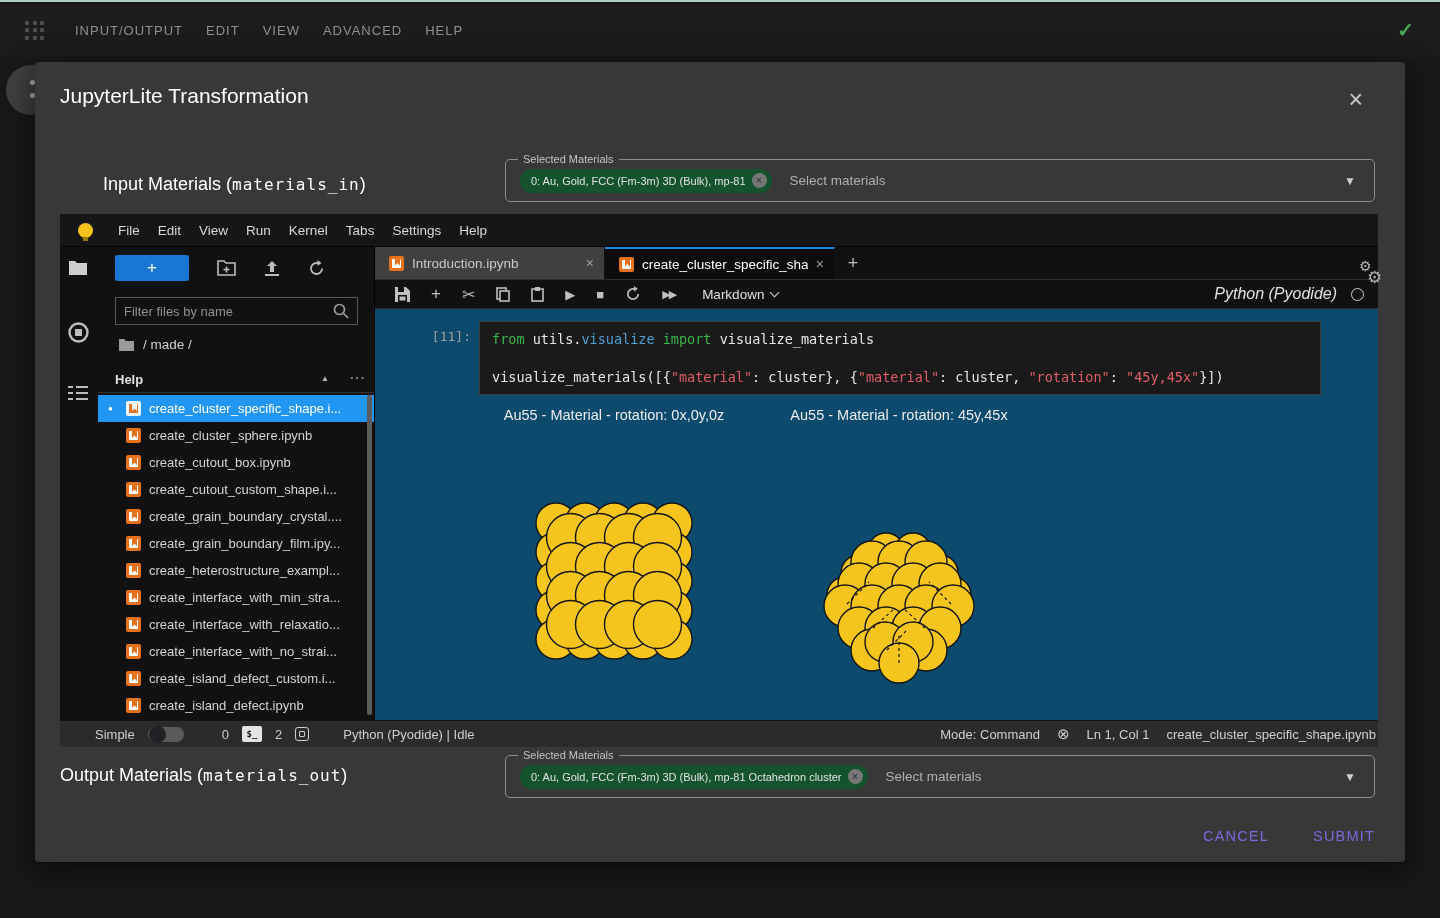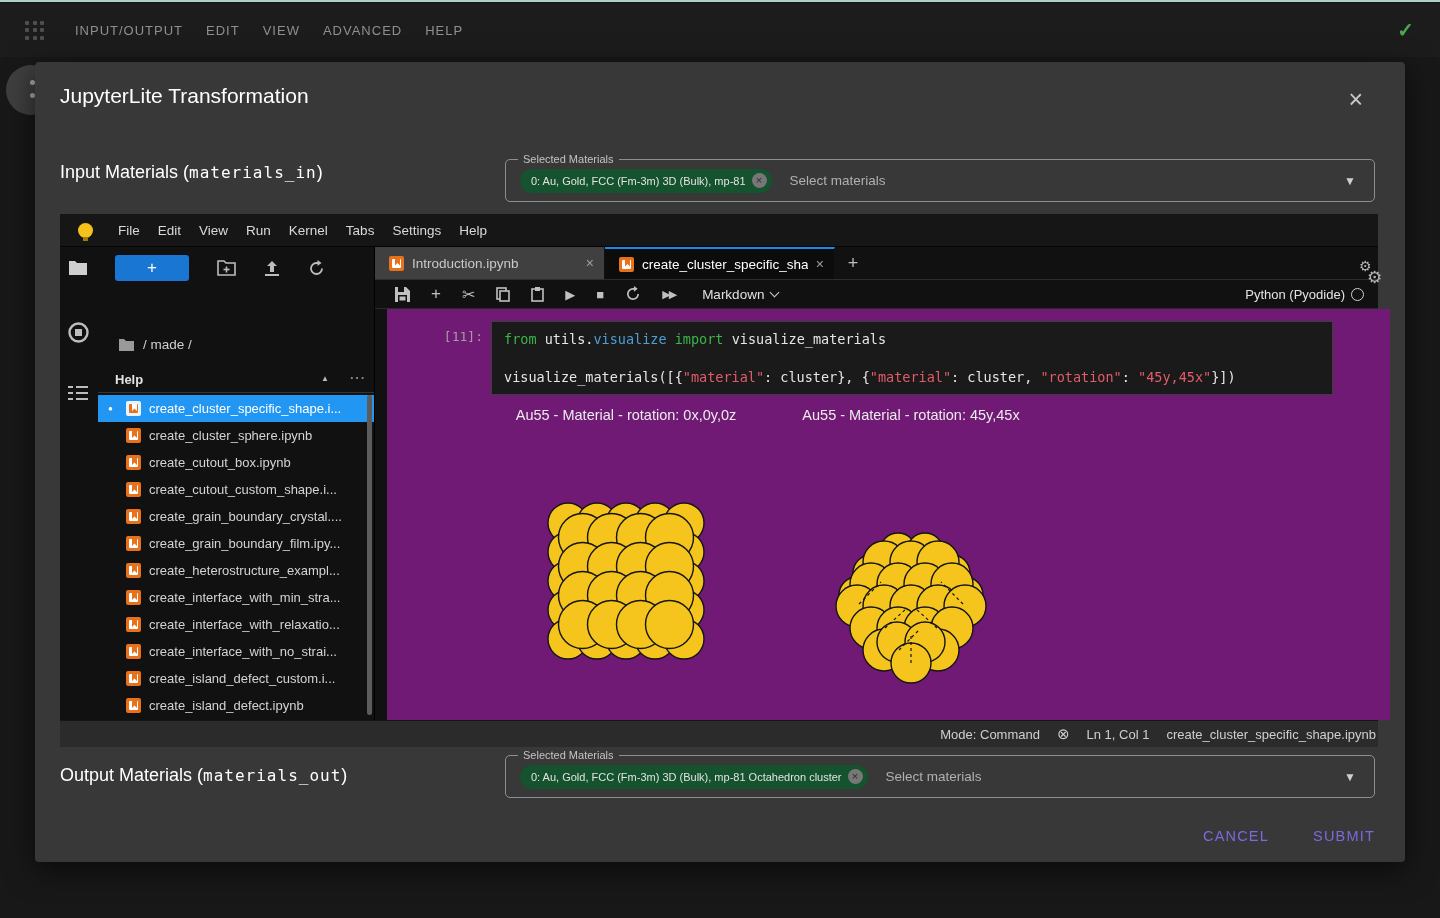--- a/index.html
+++ b/index.html
@@ -19,21 +19,21 @@
   .fab i{position:absolute;left:24px;width:5px;height:5px;border-radius:50%;background:#a8a8a8;}
   .fab i:nth-child(1){top:15px}.fab i:nth-child(2){top:28px}
 
   
   .dialog{position:absolute;left:35px;top:60px;width:1370px;height:800px;background:#383838;border-radius:4px;z-index:2;box-shadow:0 8px 30px rgba(0,0,0,.6);}
   .dialog-title{position:absolute;left:25px;top:22px;color:#fff;font-size:21px;font-weight:400;}
   .dialog-close{position:absolute;right:42px;top:26px;color:#c9c9c9;font-size:25px;line-height:22px;cursor:pointer;}
 
   .mat-label{position:absolute;left:25px;color:#fff;font-size:18px;}
   .mat-label code{font-family:"DejaVu Sans Mono", monospace;font-size:16px;letter-spacing:1px;}
-  .mat-label.in{top:100px;} .mat-label.out{top:703px;}
+  .mat-label.in{top:112px;margin-left:43px;} .mat-label.out{top:703px;}
 
   .mat-field{position:absolute;left:470px;width:870px;height:43px;border:1px solid #8e8e8e;border-radius:5px;display:flex;align-items:center;padding:0 14px;cursor:pointer;}
   .mat-field.in{top:97px;} .mat-field.out{top:693px;}
   .mat-field legend{position:absolute;left:12px;top:-7px;background:#383838;padding:0 5px;color:#c3c3c3;font-size:11px;}
   .chip{display:inline-flex;align-items:center;gap:6px;background:#14532d;border-radius:12px;height:24px;padding:0 5px 0 11px;color:#e2e2e2;font-size:11px;white-space:nowrap;}
   .chip-x{width:15px;height:15px;border-radius:50%;background:#777;color:#2a2a2a;font-size:11px;line-height:15px;text-align:center;cursor:pointer;}
   .mat-ph{color:#b0b0b0;font-size:13.5px;margin-left:18px;flex:1;}
   .mat-caret{color:#cfcfcf;font-size:12px;margin-right:4px;}
 
   
@@ -75,24 +75,24 @@
   .docpanel{position:absolute;left:315px;top:33px;right:0;bottom:27px;background:#111;}
   .tabbar{position:absolute;left:0;top:0;width:100%;height:33px;background:#111;border-bottom:1px solid #2d2d2d;display:flex;}
   .jtab{display:flex;align-items:center;gap:8px;width:230px;padding:0 10px 0 14px;background:#404040;border-right:1px solid #111;color:#c9c9c9;font-size:13.5px;cursor:pointer;position:relative;white-space:nowrap;overflow:hidden;}
   .jtab.active{background:#0c0c0c;color:#fff;border-top:2px solid #1e88e5;}
   .jtab .tx{margin-left:auto;color:#9f9f9f;font-size:14px;}
   .tab-add{width:36px;display:flex;align-items:center;justify-content:center;color:#bdbdbd;font-size:18px;cursor:pointer;}
   .ntoolbar{position:absolute;left:0;top:33px;width:100%;height:29px;border-bottom:1px solid #2a2a2a;display:flex;align-items:center;gap:21px;padding-left:20px;color:#c0c0c0;}
   .ntoolbar .ti{cursor:pointer;font-size:13px;display:inline-flex;align-items:center;}
   .celltype{color:#e0e0e0;font-size:13.5px;display:flex;align-items:center;gap:7px;cursor:pointer;}
   .chev{width:7px;height:7px;border-right:1.5px solid #cfcfcf;border-bottom:1.5px solid #cfcfcf;transform:rotate(45deg);margin-top:-4px;}
-  .kernelpick{margin-left:auto;margin-right:14px;display:flex;align-items:center;gap:6px;color:#e3e3e3;font-size:13px;cursor:pointer;}
+  .kernelpick{margin-left:auto;margin-right:14px;display:flex;align-items:center;gap:14px;color:#e3e3e3;font-size:16px;cursor:pointer;font-style:italic;}
   .kcircle{width:13px;height:13px;border:1.5px solid #cfcfcf;border-radius:50%;}
 
-  .ncontent{position:absolute;left:12px;top:62px;width:100%;bottom:0;background:#701a75;}
+  .ncontent{position:absolute;left:0;top:62px;width:100%;bottom:0;background:#0c4a6e;}
   .prompt{position:absolute;left:46px;top:20px;width:50px;text-align:right;font-family:"DejaVu Sans Mono",monospace;font-size:13px;color:#9e9e9e;}
   .cell{position:absolute;left:104px;top:12px;width:842px;height:74px;background:#1a1a1a;border:1px solid #3e3e3e;padding:8px 12px;font-family:"DejaVu Sans Mono",monospace;font-size:13.5px;line-height:19px;white-space:pre;cursor:text;}
   .tok-kw{color:#3cb44a;} .tok-at{color:#4d9fd6;} .tok-st{color:#e25d68;} .tok-pl{color:#e6e6e6;text-align:center;}
   .out-label{position:absolute;top:98px;color:#ececec;font-size:14.5px;transform:translateX(-50%);white-space:nowrap;}
   .out-label.l1{left:239px;} .out-label.l2{left:524px;}
   .clusters{position:absolute;left:54px;top:125px;}
 
   
   .statusbar{position:absolute;left:0;bottom:0;width:100%;height:27px;background:#2b2b2b;border-top:1px solid #151515;display:flex;align-items:center;color:#cfcfcf;font-size:13px;}
   .sb-left{display:flex;align-items:center;gap:13px;margin-left:35px;}
@@ -218,20 +218,27 @@
                 <path d="M8 1l5 5h-3v6H6V6H3z" fill="#bdbdbd"></path>
                 <rect x="1" y="14" width="14" height="2" fill="#bdbdbd"></rect>
               </svg>
           </span>
           <span class="fb-ic">
             <svg width="17" height="17" viewBox="0 0 17 17">
                 <path d="M14 8.5A5.5 5.5 0 1 1 8.5 3h2" fill="none" stroke="#bdbdbd" stroke-width="1.8"></path>
                 <path d="M9.5 0l4 3-4 3z" fill="#bdbdbd"></path>
               </svg>
           </span>
+        </div>
+        <div class="filter">
+          <span>Filter files by name</span>
+          <svg width="16" height="16" viewBox="0 0 16 16">
+              <circle cx="6.5" cy="6.5" r="5" fill="none" stroke="#9a9a9a" stroke-width="1.7"></circle>
+              <line x1="10.5" y1="10.5" x2="15" y2="15" stroke="#9a9a9a" stroke-width="1.7"></line>
+            </svg>
         </div>
         <div class="crumb">
           <svg width="17" height="14" viewBox="0 0 17 14">
               <path d="M1 1h5l2 2h8v10H1z" fill="#9a9a9a"></path>
             </svg>
           <span>/ made /</span>
         </div>
         <div class="fb-head">
           <span class="nm">Help</span>
           <span class="sort">▲</span>
@@ -437,20 +444,33 @@
               <line x1="522" y1="170" x2="500" y2="148" stroke="#141414" stroke-width="1.2" stroke-dasharray="3,3"></line>
               <line x1="444" y1="194" x2="466" y2="174" stroke="#141414" stroke-width="1.2" stroke-dasharray="3,3"></line>
               <line x1="496" y1="194" x2="474" y2="174" stroke="#141414" stroke-width="1.2" stroke-dasharray="3,3"></line>
               <line x1="470" y1="202" x2="470" y2="230" stroke="#141414" stroke-width="1.2" stroke-dasharray="3,3"></line>
               <line x1="458" y1="216" x2="478" y2="196" stroke="#141414" stroke-width="1.2" stroke-dasharray="3,3"></line>
             </svg>
         </div>
       </div>
 
       <div class="statusbar">
+        <div class="sb-left">
+          <span>Simple</span>
+          <span class="toggle">
+              <i></i>
+            </span>
+          <span style="width:12px"></span>
+          <span>0</span>
+          <span class="term-ic">$_</span>
+          <span>2</span>
+          <span class="cpu-ic"></span>
+          <span style="width:8px"></span>
+          <span>Python (Pyodide) | Idle</span>
+        </div>
         <div class="sb-right">
           <span>Mode: Command</span>
           <span class="trusted">⊗</span>
           <span>Ln 1, Col 1</span>
           <span>create_cluster_specific_shape.ipynb</span>
         </div>
       </div>
     </div>
 
     <div class="gears">

